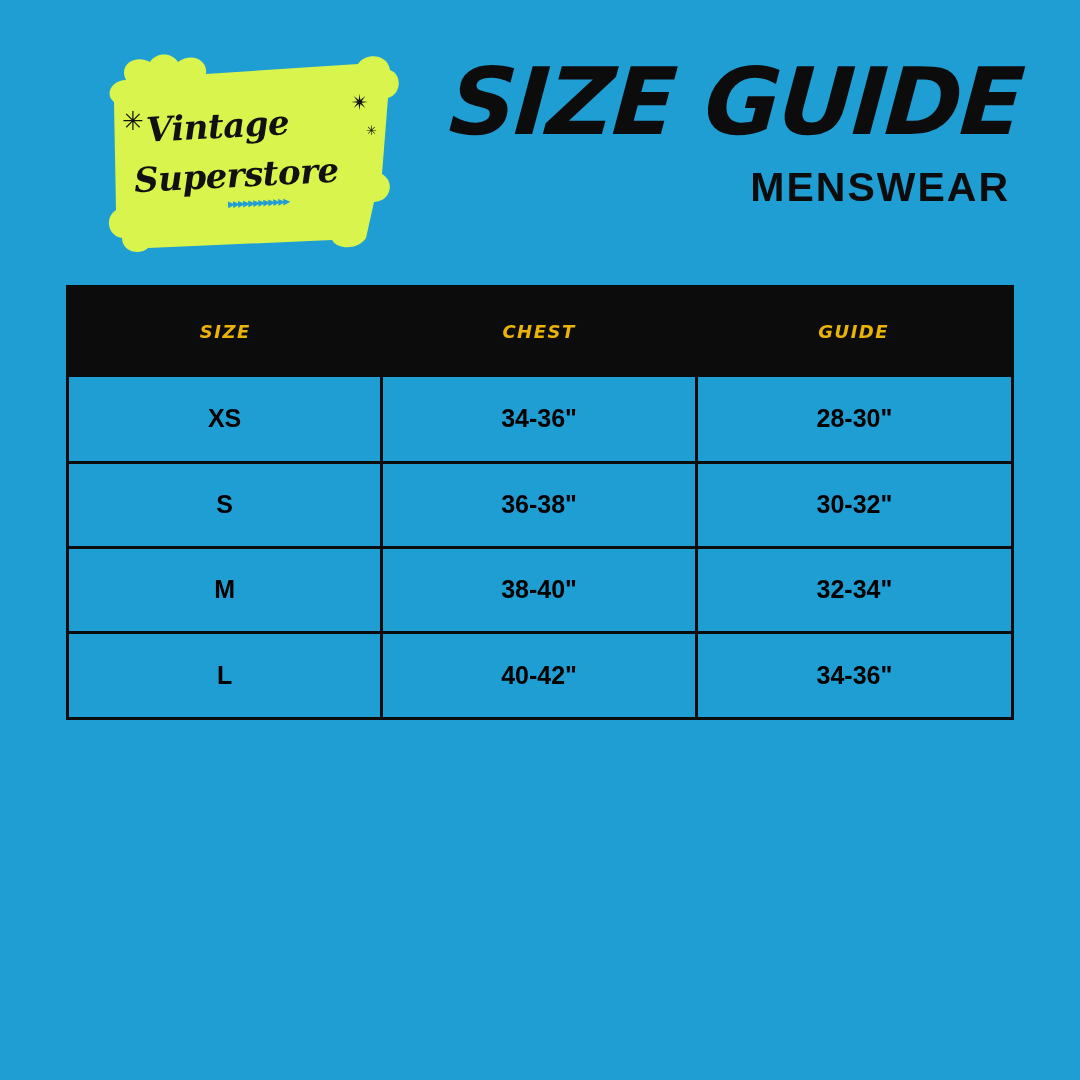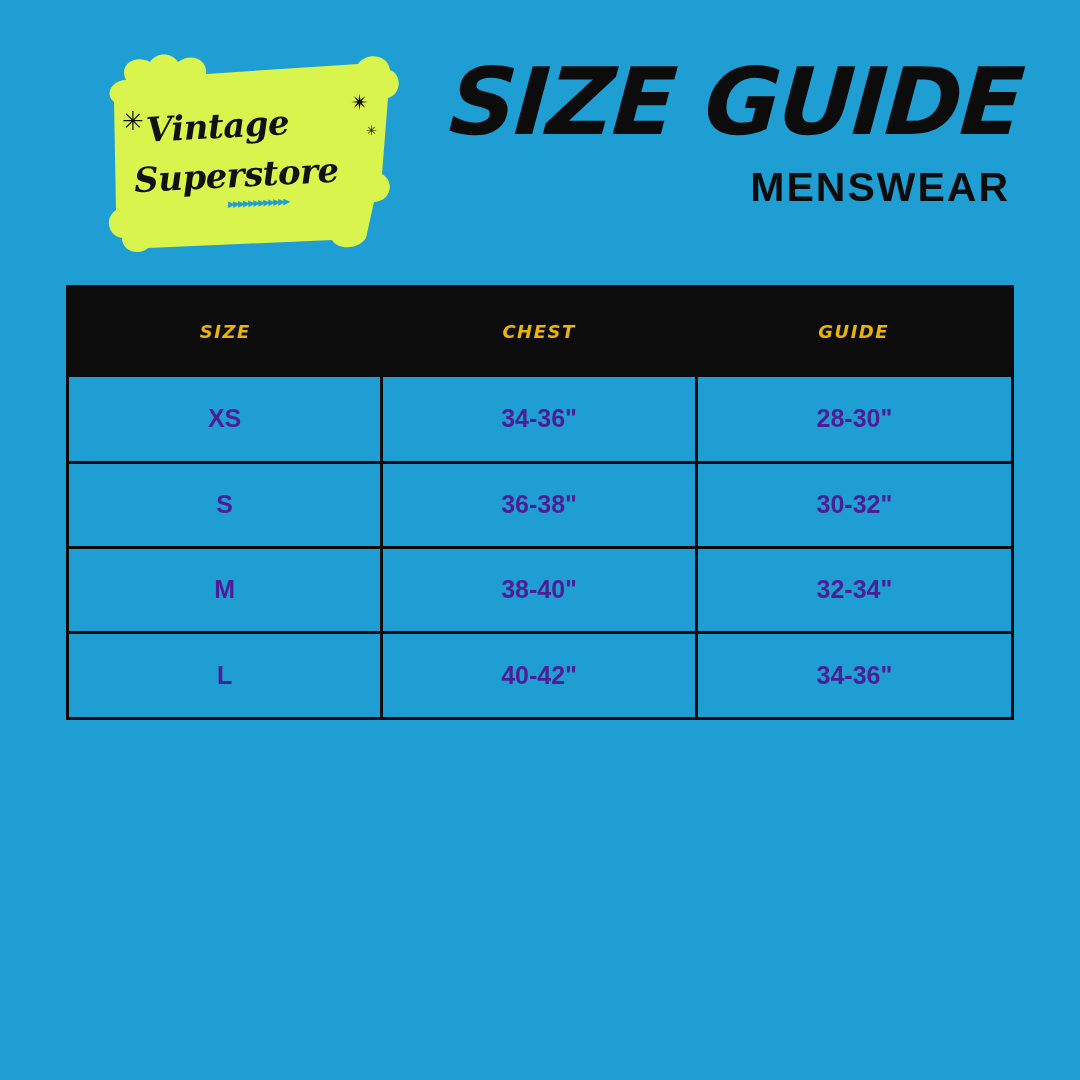--- a/index.html
+++ b/index.html
@@ -150,21 +150,21 @@
     vertical-align: middle;
     border: none;
   }
   table.size-table tbody td {
     height: 85px;
     text-align: center;
     vertical-align: middle;
     font-family: "Liberation Sans", sans-serif;
     font-weight: 700;
     font-size: 25px;
-    color: #4c1d95;
+    color: #000000;
     border-bottom: 3px solid #0c0c0c;
     border-right: 3px solid #0c0c0c;
   }
   table.size-table tbody td:last-child { border-right: none; }
   table.size-table tbody tr:last-child td { border-bottom: none; }
   table.size-table tbody tr td:first-child { }
 
   .table-border {
     border-left: 3px solid #0c0c0c;
     border-right: 3px solid #0c0c0c;

